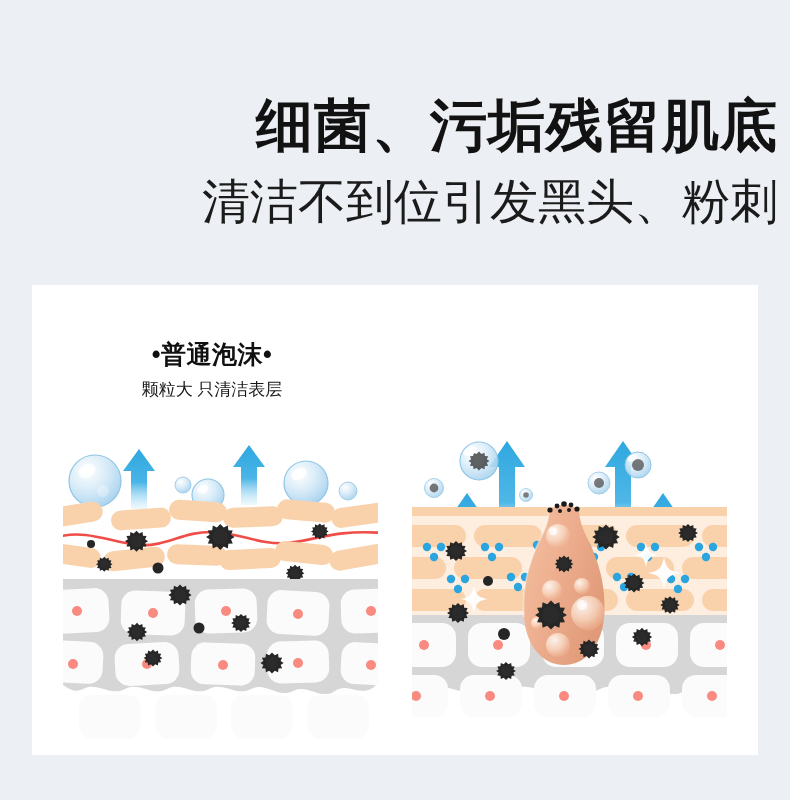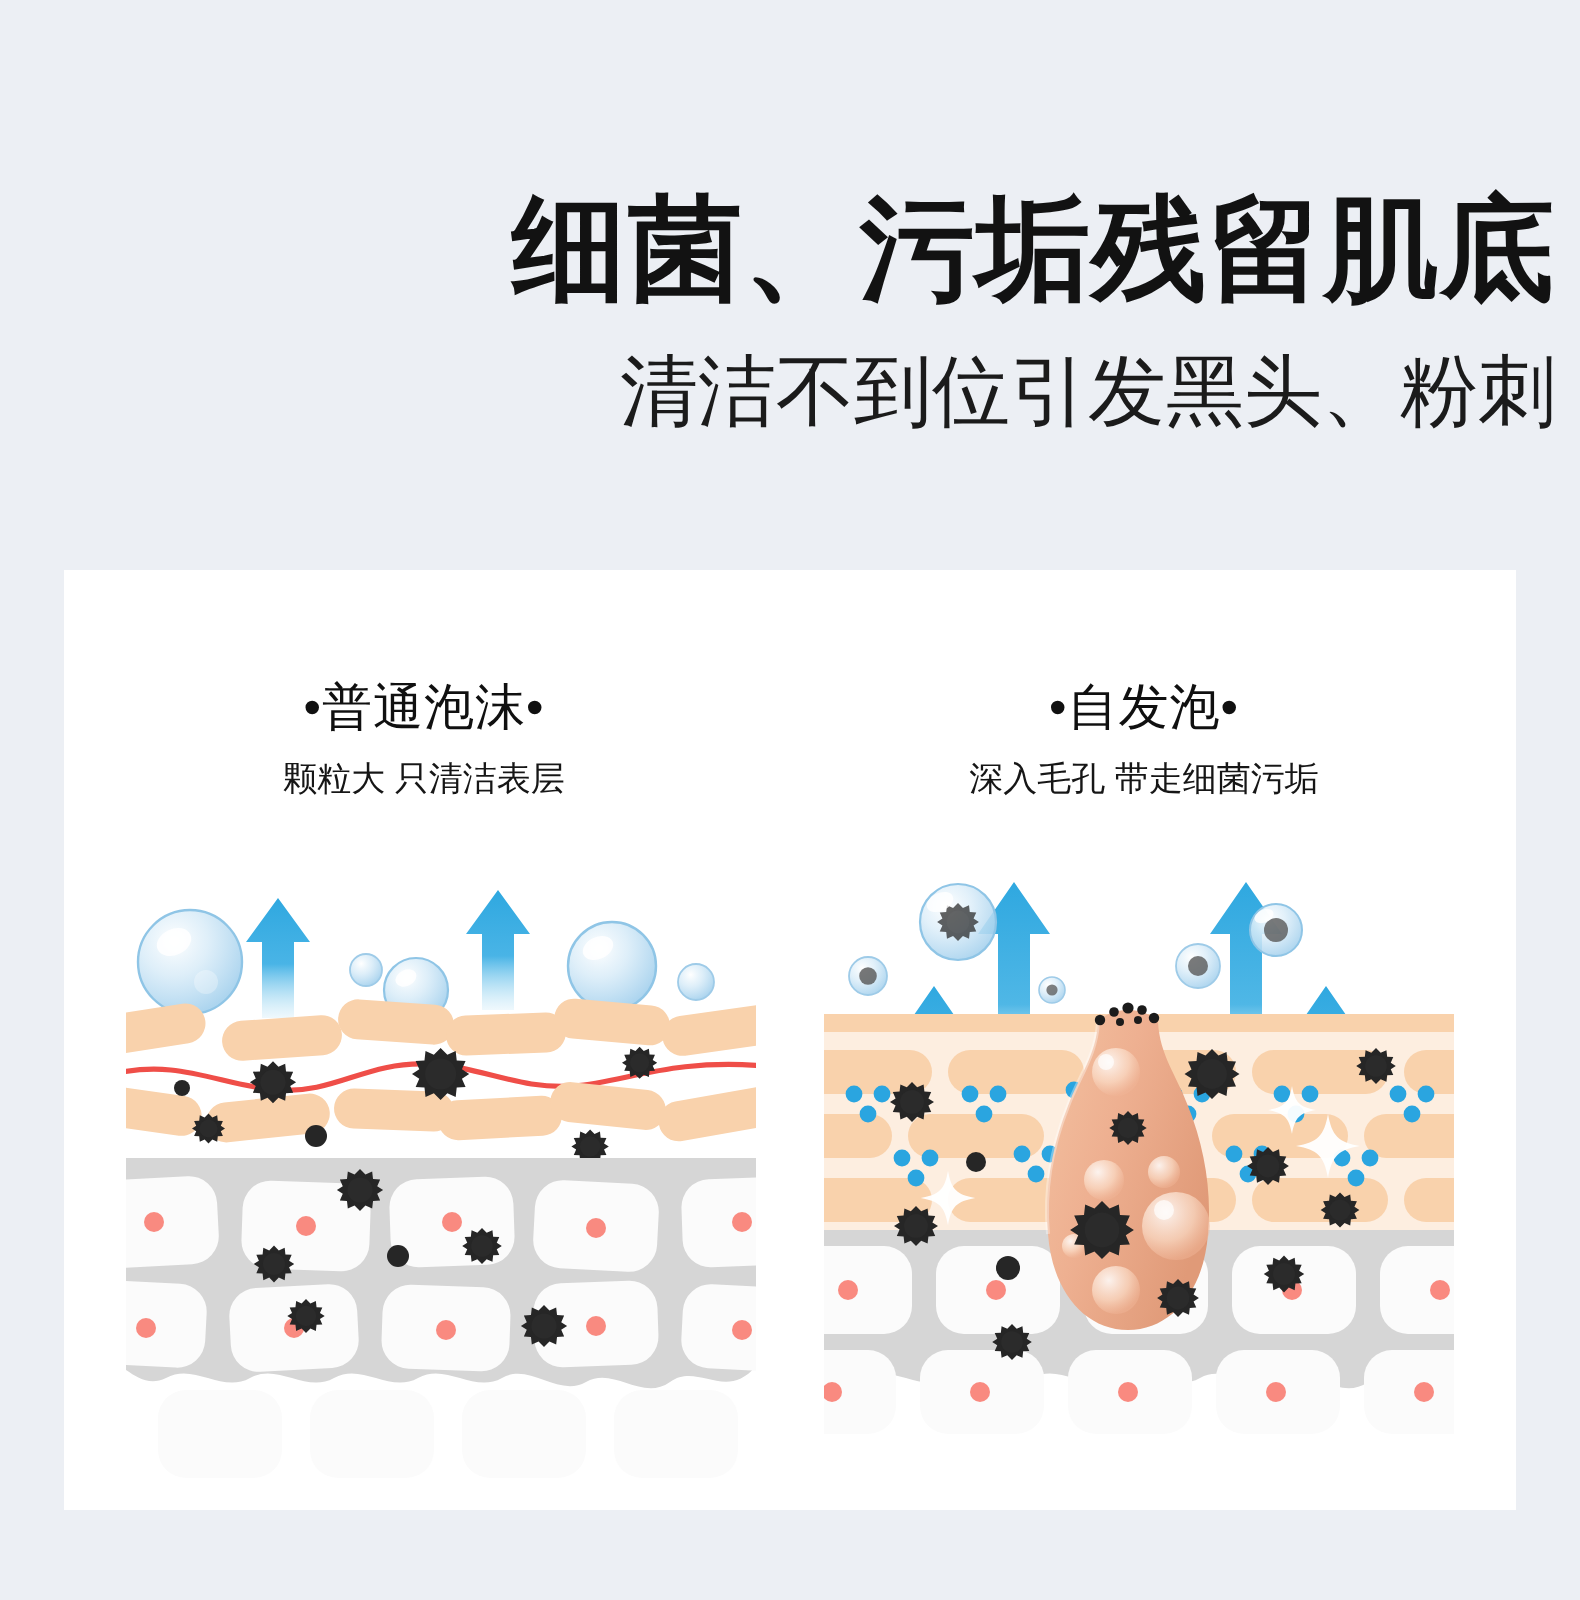--- a/index.html
+++ b/index.html
@@ -29,21 +29,21 @@
     font-size: 57px;
     font-weight: bold;
     color: #121212;
     letter-spacing: 1px;
     line-height: 1.05;
     white-space: nowrap;
   }
   .subtitle {
     margin: 0;
     padding-top: 20px;
-    font-size: 39px;
+    font-size: 48px;
     font-weight: 400;
     color: #1b1b1b;
     letter-spacing: 0px;
     line-height: 1.1;
     white-space: nowrap;
   }
 
   
   .card {
     position: absolute;
@@ -64,21 +64,21 @@
     height: 140px;
   }
   .col-label {
     position: absolute;
     text-align: center;
   }
   .col-label.left  { left: 30px;  top: 56px; width: 300px; }
   .col-label.right { left: 380px; top: 56px; width: 320px; }
   .col-title {
     font-size: 25px;
-    font-weight: normal;
+    font-weight: bold;
     color: #101010;
     letter-spacing: 0.5px;
     line-height: 1.1;
     white-space: nowrap;
   }
   .col-sub {
     margin-top: 9px;
     font-size: 17px;
     font-weight: 400;
     color: #161616;
@@ -117,24 +117,20 @@
   <h1 class="title">细菌、污垢残留肌底</h1>
   <p class="subtitle">清洁不到位引发黑头、粉刺</p>
 </div>
 
 <div class="card">
 
   <div class="labels">
     <div class="col-label left">
       <div class="col-title">•普通泡沫•</div>
       <div class="col-sub">颗粒大 只清洁表层</div>
-    </div>
-    <div class="col-label right">
-      <div class="col-title">•自发泡•</div>
-      <div class="col-sub">深入毛孔 带走细菌污垢</div>
     </div>
   </div>
 
   <div class="panel left">
     <svg width="315" height="322" viewBox="0 0 315 322" xmlns="http://www.w3.org/2000/svg">
       <defs>
         <radialGradient id="bubL" cx="35%" cy="30%" r="72%">
           <stop offset="0%" stop-color="#ffffff" stop-opacity="0.95"></stop>
           <stop offset="45%" stop-color="#d9ecf8" stop-opacity="0.85"></stop>
           <stop offset="100%" stop-color="#a9d3ee" stop-opacity="0.95"></stop>

